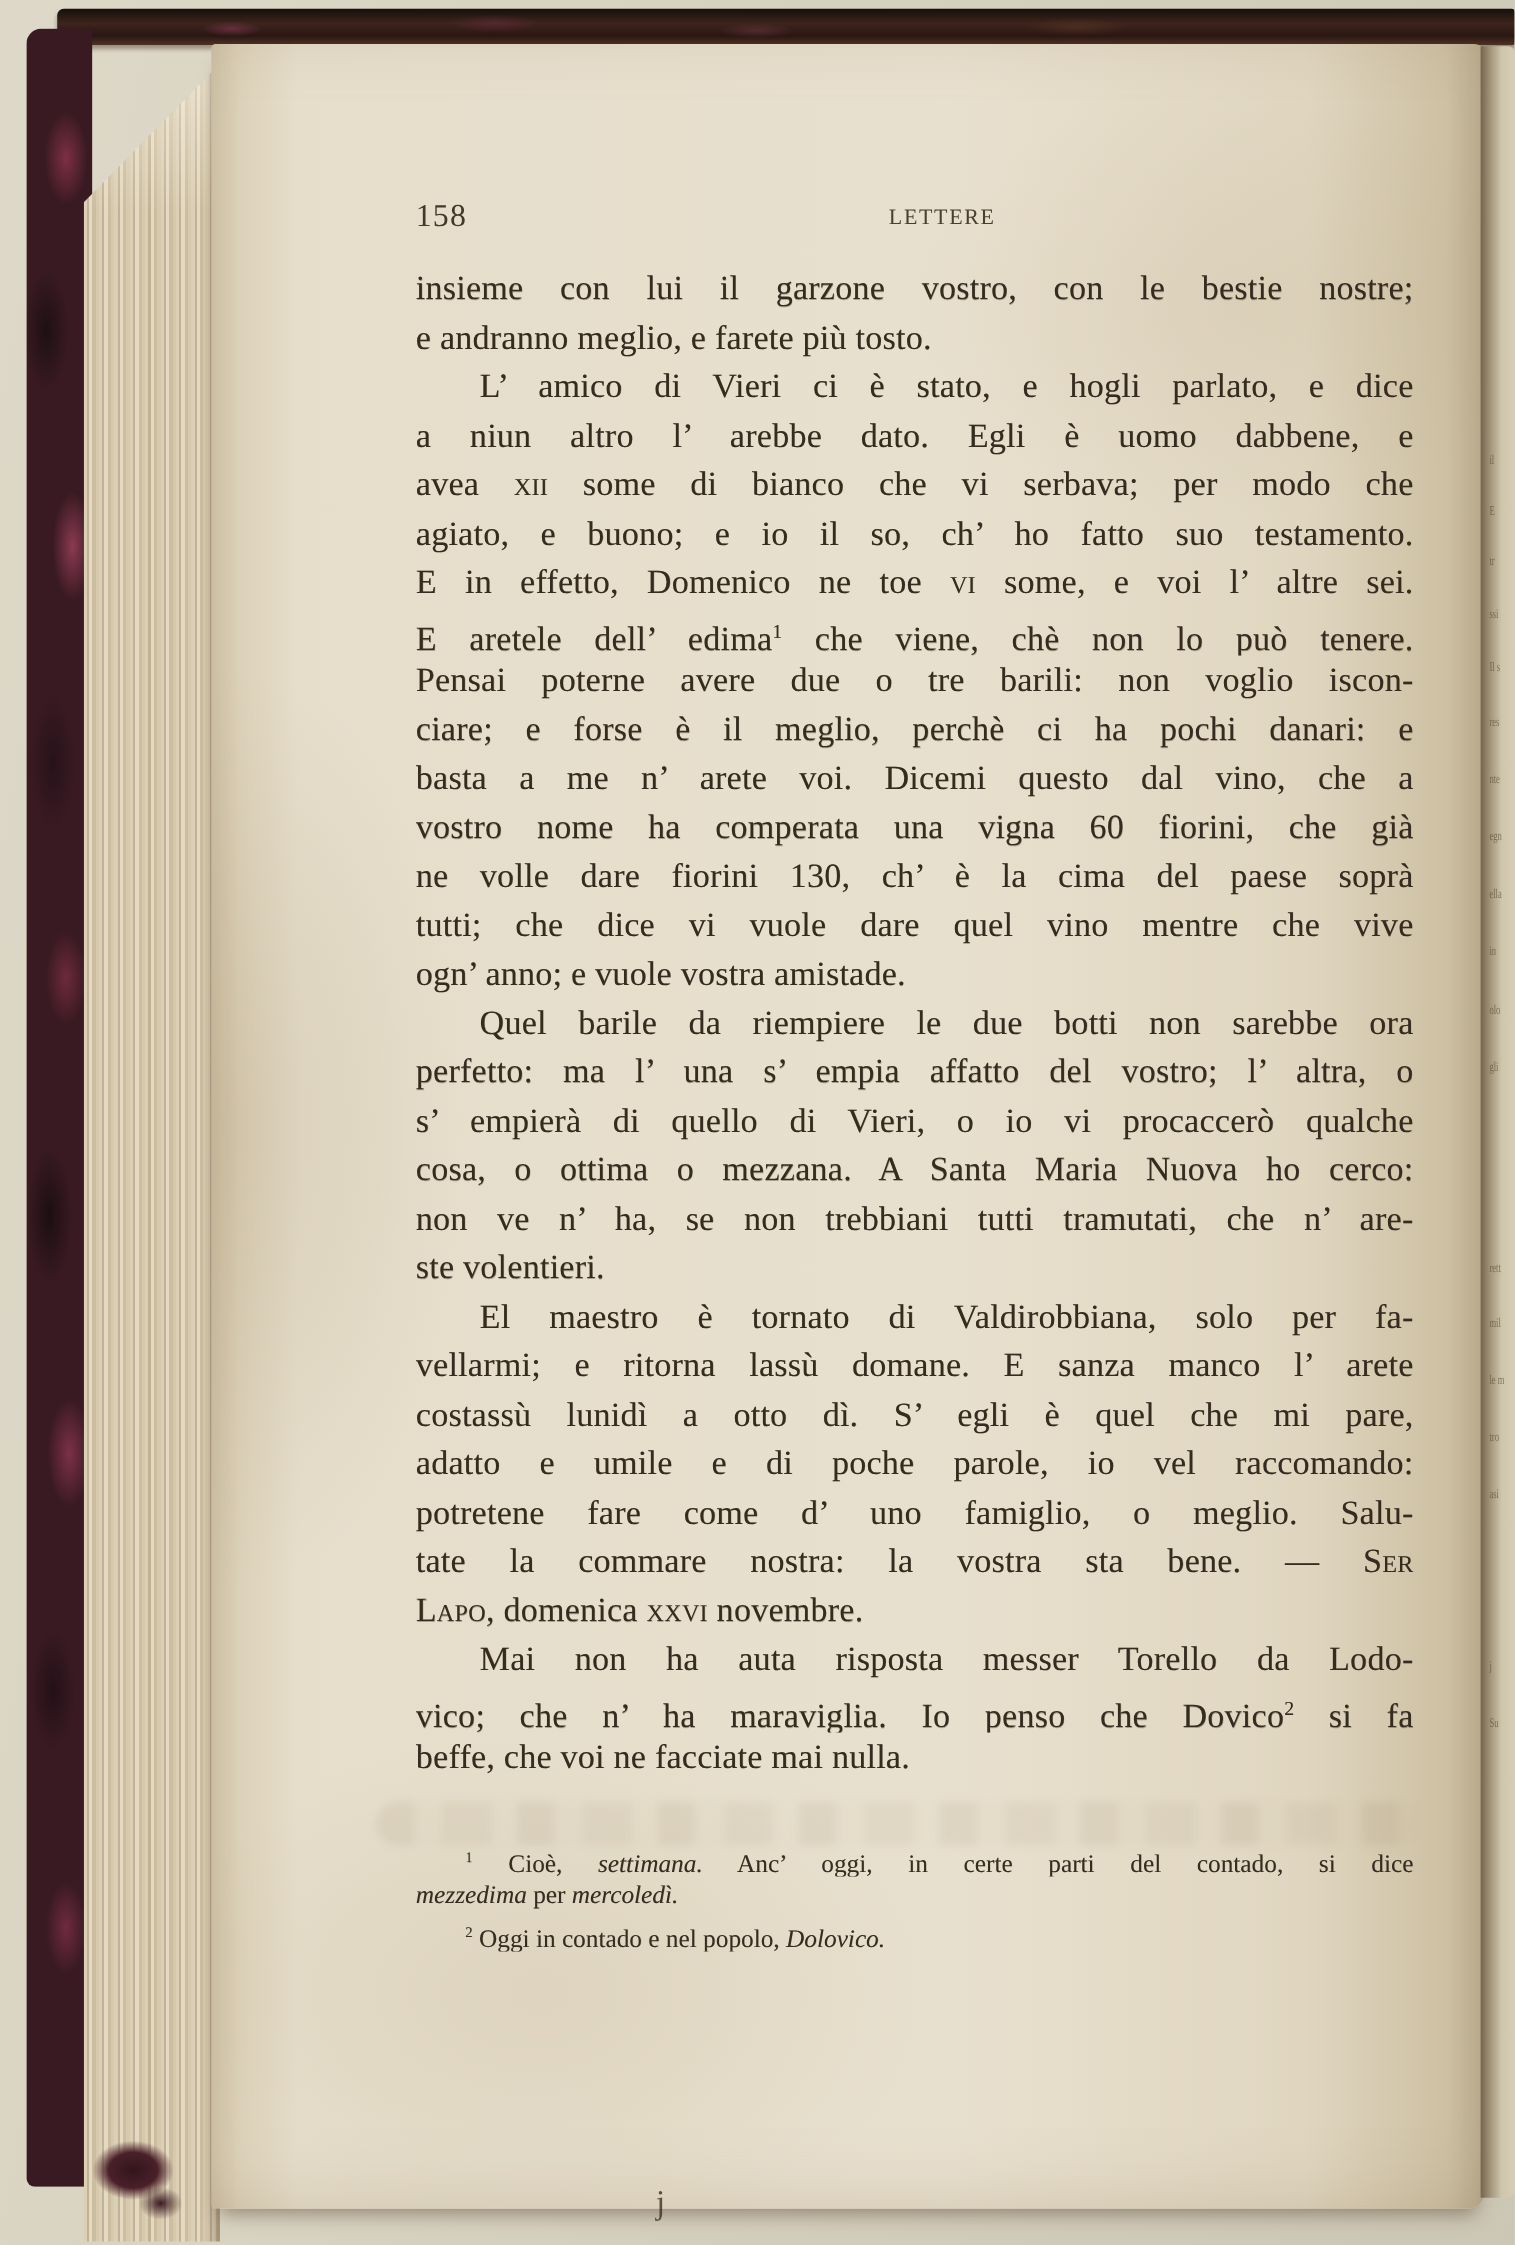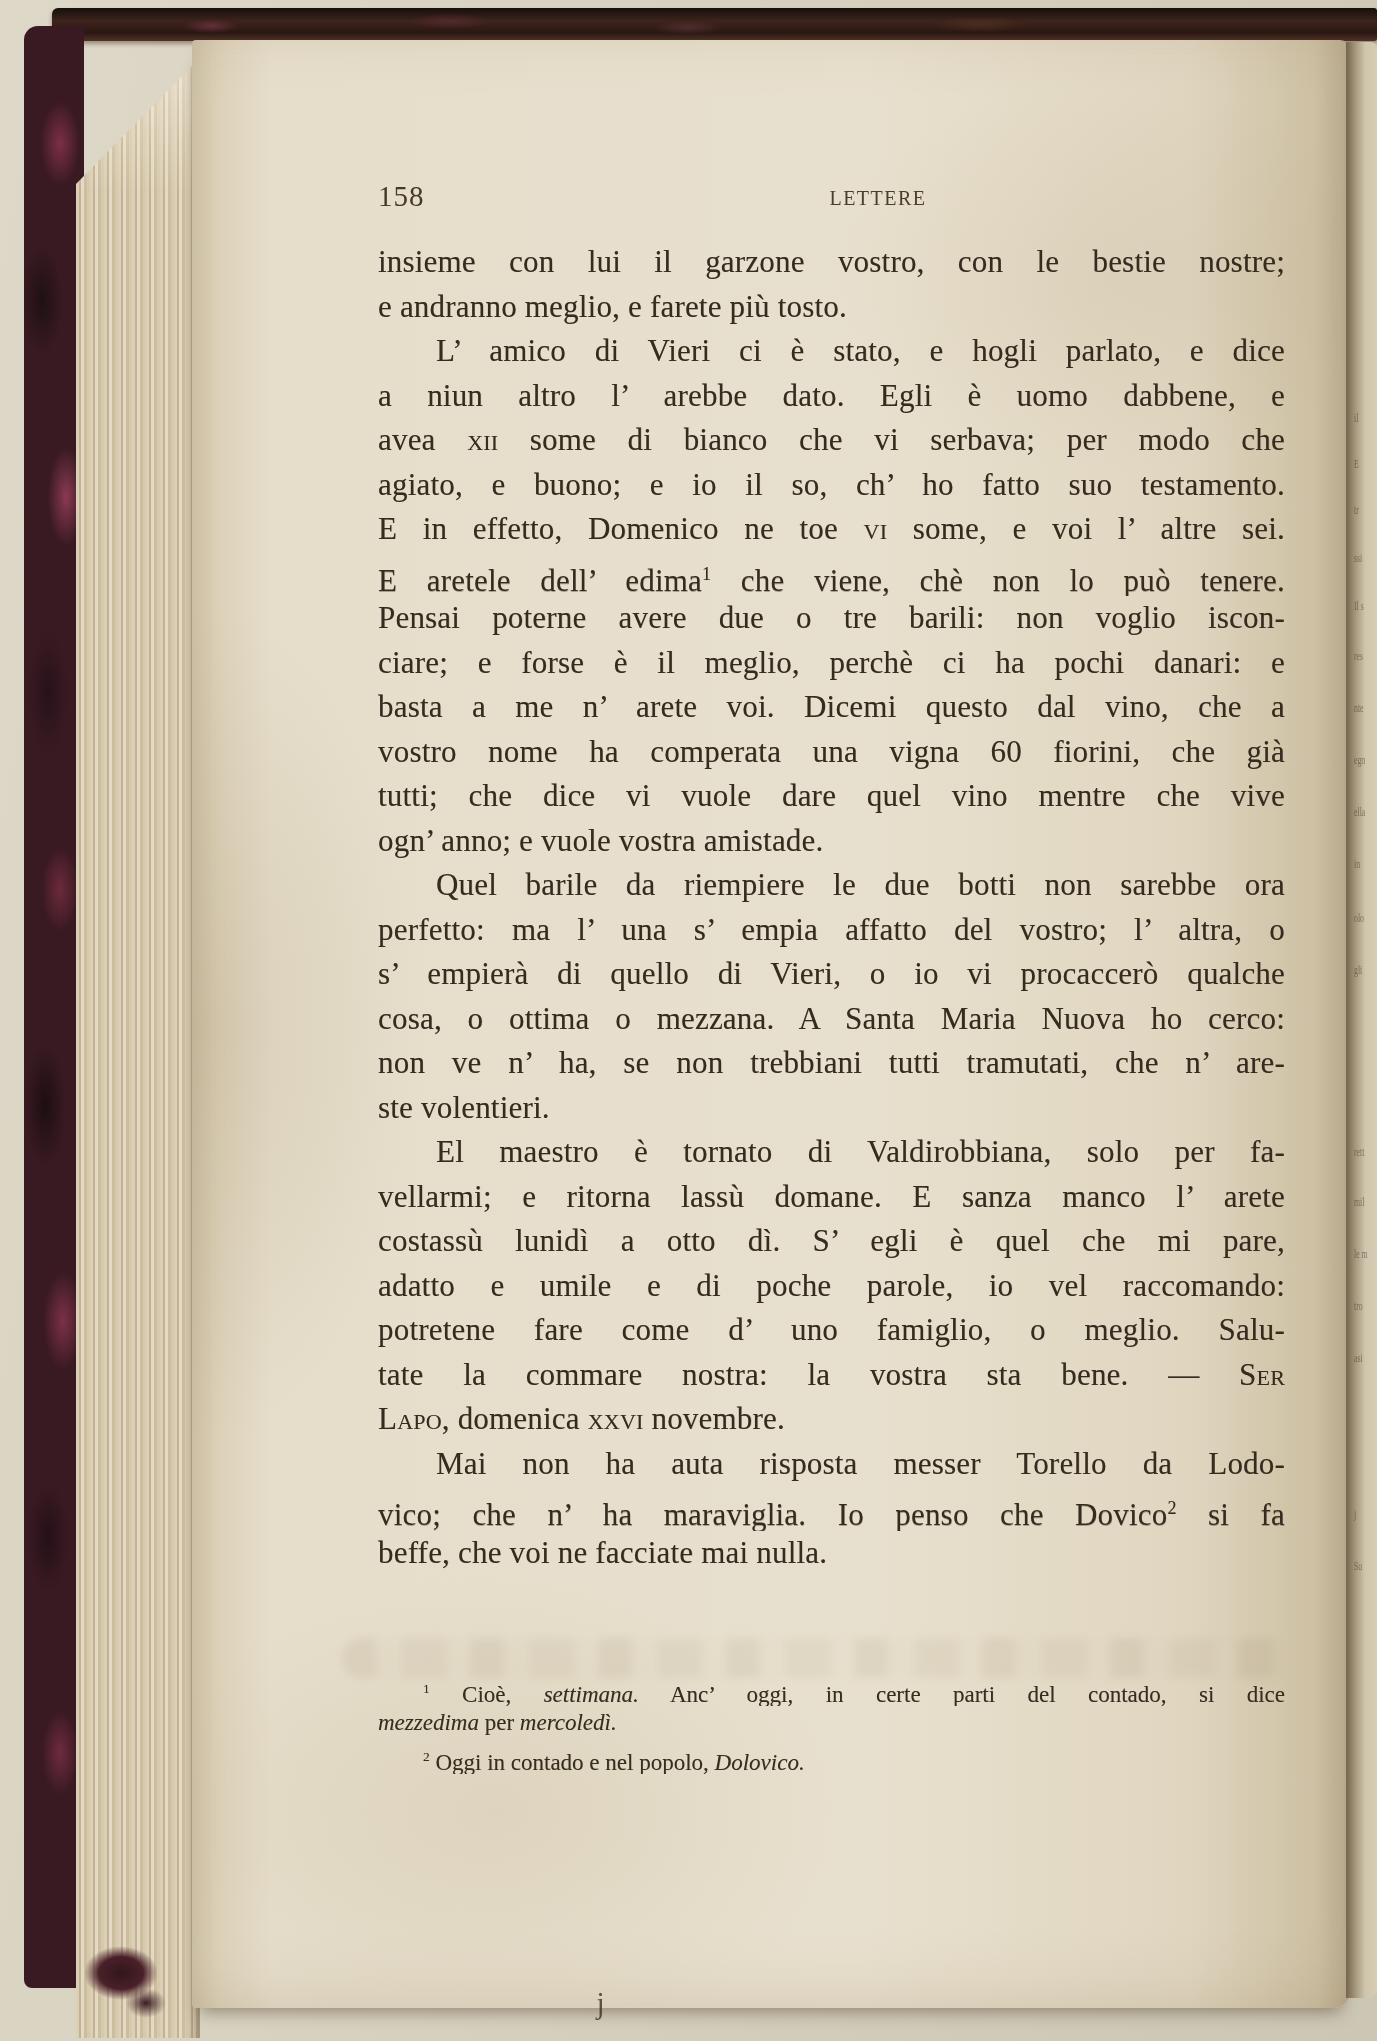--- a/index.html
+++ b/index.html
@@ -53,21 +53,21 @@
       radial-gradient(500px 340px at 26% 90%,rgba(155,130,90,.12),transparent 70%),
       radial-gradient(420px 280px at 80% 12%,rgba(160,135,95,.10),transparent 70%),
       radial-gradient(300px 600px at 2% 50%,rgba(140,115,75,.14),transparent 70%),
       linear-gradient(90deg,#cfc3a8 0,#ddd2ba 26px,#e6decb 80px,#e8e0ce 58%,#e0d6c0 86%,#cdc0a3 97%,#b9ab8e 100%);
     box-shadow:0 12px 16px -8px rgba(85,65,45,.5),
       inset 0 -40px 70px -40px rgba(140,115,80,.25),
       inset 0 30px 60px -40px rgba(150,125,90,.22);}
 
   .header{position:absolute;left:186px;top:140px;width:907px;height:46px;color:#443928;}
   .pagenum{position:absolute;left:0;top:0;font-size:29px;letter-spacing:1px;}
-  .runhead{position:absolute;left:430px;top:7px;width:140px;text-align:center;
+  .runhead{position:absolute;left:430px;top:7px;width:140px;text-align:left;
     font-size:20px;letter-spacing:1.5px;color:#4a3e2d;}
 
   .body{position:absolute;left:186px;top:200px;width:907px;color:#352b1f;}
   .body .tl{height:44.5px;line-height:44.5px;font-size:31px;letter-spacing:.2px;
     text-shadow:.3px .3px .4px rgba(54,44,32,.35);}
   .fn{position:absolute;left:186px;top:1632px;width:907px;color:#362d21;}
   .fn .tl{height:34px;line-height:34px;font-size:23px;
     text-shadow:.3px .3px .4px rgba(54,44,32,.3);}
   .tl{overflow:hidden;}
   .just{text-align:justify;text-align-last:justify;}
@@ -114,20 +114,21 @@
         <div class="tl just ind"><span>L’ amico di Vieri ci è stato, e hogli parlato, e dice</span></div>
         <div class="tl just"><span>a niun altro l’ arebbe dato. Egli è uomo dabbene, e</span></div>
         <div class="tl just"><span>avea </span><span class="sc">xii</span><span> some di bianco che vi serbava; per modo che</span></div>
         <div class="tl just"><span>agiato, e buono; e io il so, ch’ ho fatto suo testamento.</span></div>
         <div class="tl just"><span>E in effetto, Domenico ne toe </span><span class="sc">vi</span><span> some, e voi l’ altre sei.</span></div>
         <div class="tl just"><span>E aretele dell’ edima</span><span class="sup">1</span><span> che viene, chè non lo può tenere.</span></div>
         <div class="tl just"><span>Pensai poterne avere due o tre barili: non voglio iscon-</span></div>
         <div class="tl just"><span>ciare; e forse è il meglio, perchè ci ha pochi danari: e</span></div>
         <div class="tl just"><span>basta a me n’ arete voi. Dicemi questo dal vino, che a</span></div>
         <div class="tl just"><span>vostro nome ha comperata una vigna 60 fiorini, che già</span></div>
+        <div class="tl just"><span>ne volle dare fiorini 130, ch’ è la cima del paese soprà</span></div>
         <div class="tl just"><span>tutti; che dice vi vuole dare quel vino mentre che vive</span></div>
         <div class="tl"><span>ogn’ anno; e vuole vostra amistade.</span></div>
         <div class="tl just ind"><span>Quel barile da riempiere le due botti non sarebbe ora</span></div>
         <div class="tl just"><span>perfetto: ma l’ una s’ empia affatto del vostro; l’ altra, o</span></div>
         <div class="tl just"><span>s’ empierà di quello di Vieri, o io vi procaccerò qualche</span></div>
         <div class="tl just"><span>cosa, o ottima o mezzana. A Santa Maria Nuova ho cerco:</span></div>
         <div class="tl just"><span>non ve n’ ha, se non trebbiani tutti tramutati, che n’ are-</span></div>
         <div class="tl"><span>ste volentieri.</span></div>
         <div class="tl just ind"><span>El maestro è tornato di Valdirobbiana, solo per fa-</span></div>
         <div class="tl just"><span>vellarmi; e ritorna lassù domane. E sanza manco l’ arete</span></div>

